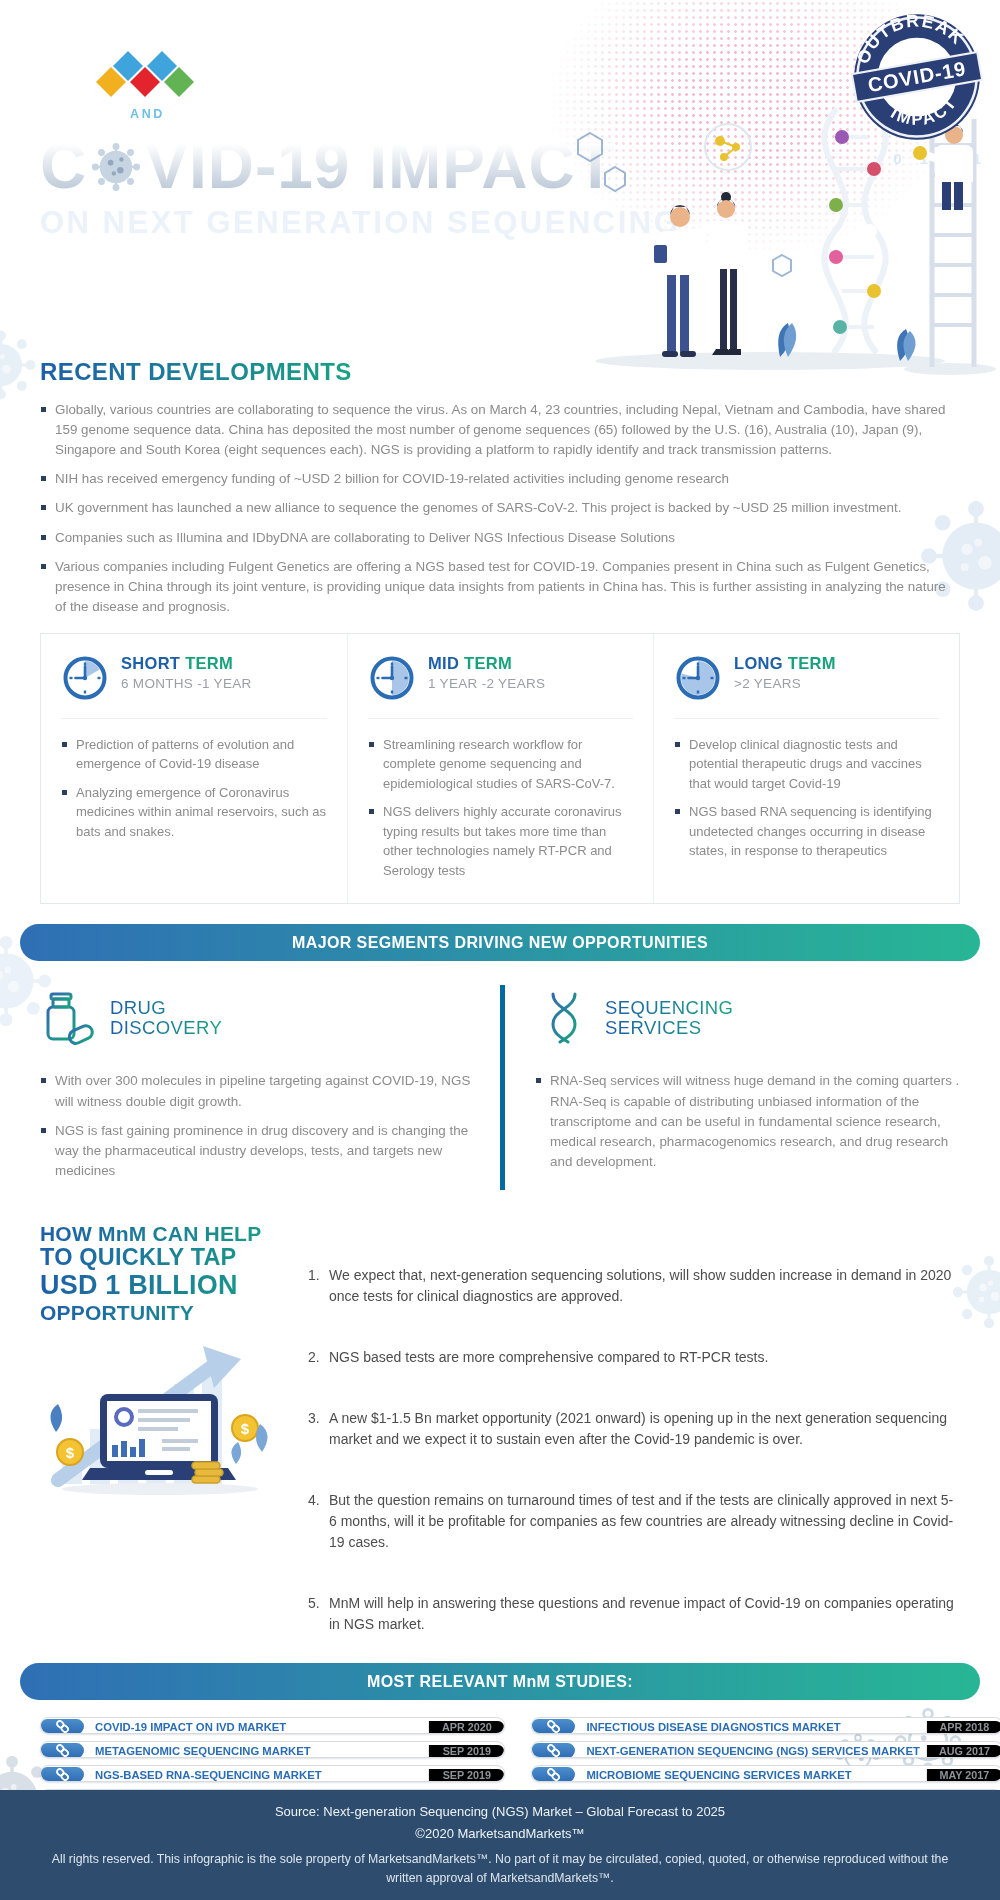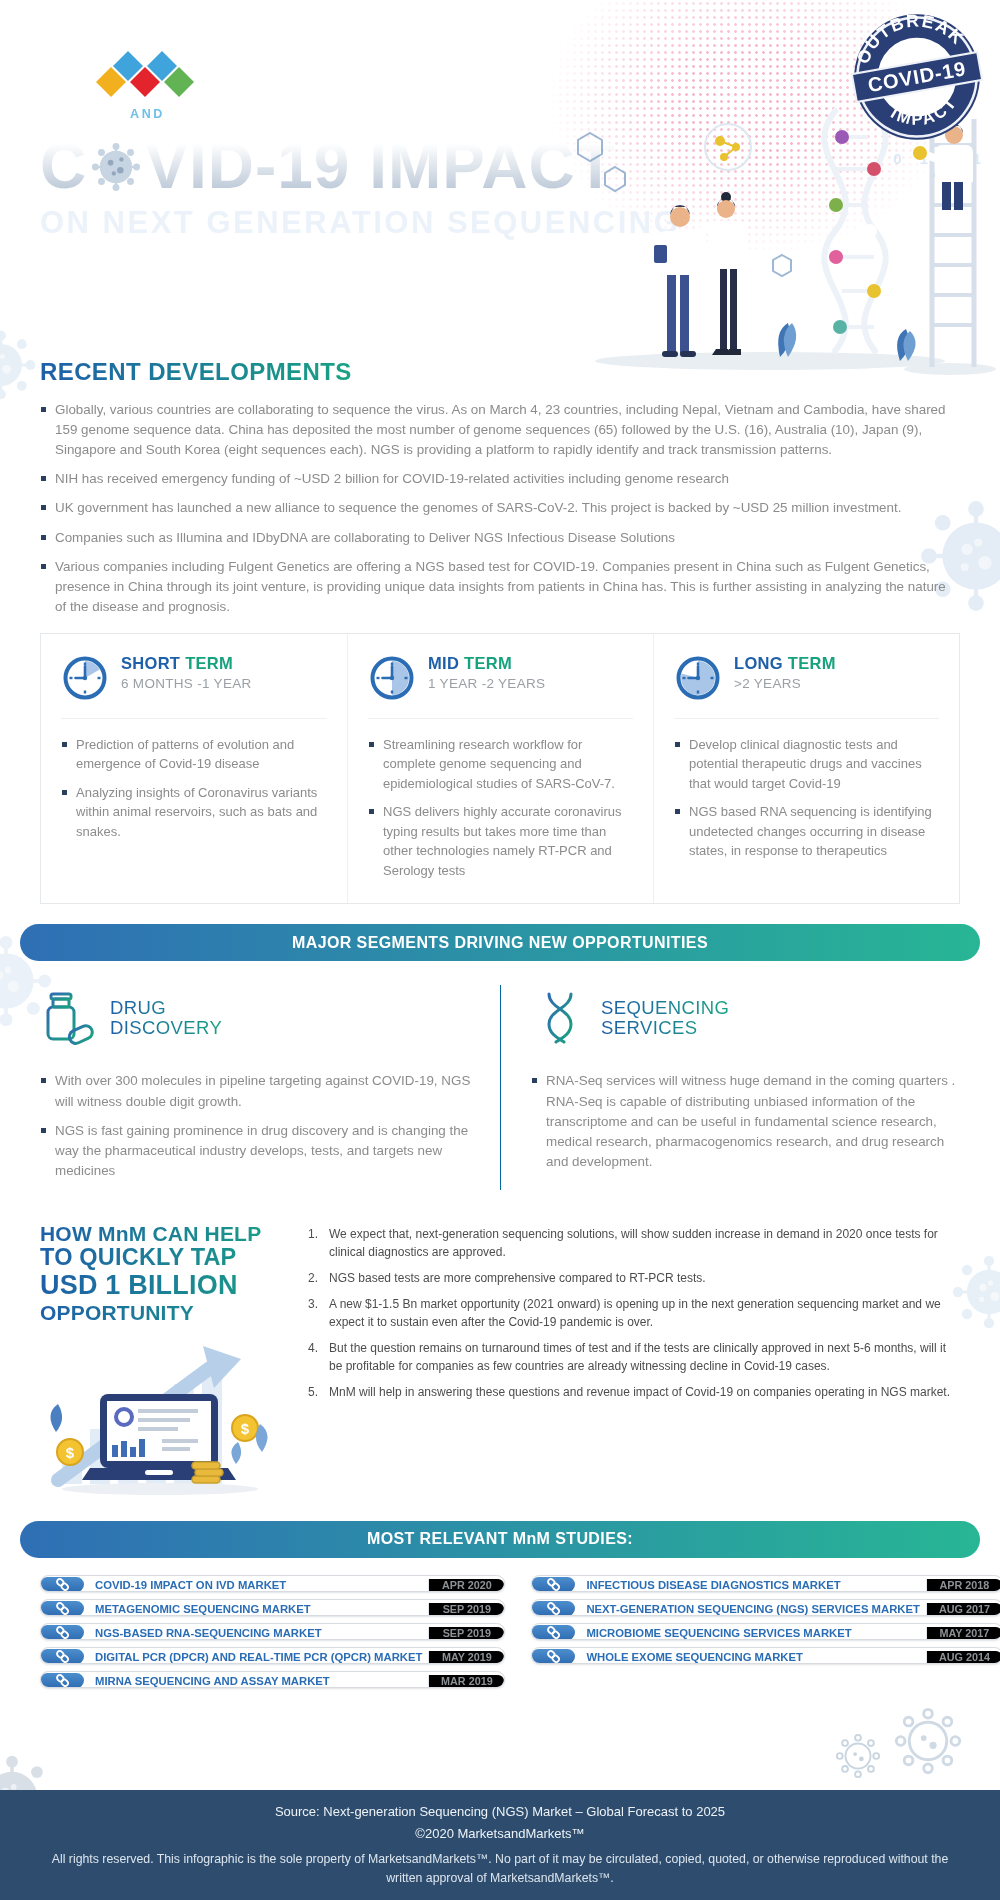--- a/index.html
+++ b/index.html
@@ -64,35 +64,35 @@
 
 
 .banner { margin:20px -20px 0; height:37px; border-radius:19px;
   background:linear-gradient(90deg,#2f6fb5,#27b695);
   display:flex; align-items:center; justify-content:center;
   color:#ffffff; font-size:16px; font-weight:bold; letter-spacing:0.4px; }
 
 
 .segments { margin-top:24px; display:grid; grid-template-columns:1fr 1fr; }
 .seg-col { padding-right:28px; }
-.seg-col.right { border-left:1px solid #0369a1; padding-left:30px; padding-right:0; }
+.seg-col.right { border-left:5px solid #0369a1; padding-left:30px; padding-right:0; }
 .seg-head { display:flex; align-items:center; gap:14px; margin-bottom:20px; min-height:66px; }
 .seg-title { font-size:18.5px; font-weight:normal; line-height:1.12; letter-spacing:0.4px; }
 .seg-title span { display:block; }
 .seg-col .blt li { font-size:13.4px; }
 
 
 .how { margin-top:32px; display:flex; gap:16px; }
 .how-left { flex:0 0 250px; }
 .how-title div { font-weight:bold; line-height:1.1; letter-spacing:0.2px; }
 .ht1 { font-size:21px; } .ht2 { font-size:23.5px; } .ht3 { font-size:27px; } .ht4 { font-size:21px; }
 .how-illu { margin-top:8px; }
 .how-right { flex:1; padding-top:3px; }
 .numlist { list-style:none; counter-reset:n; }
-.numlist li { counter-increment:n; position:relative; padding-left:23px; font-size:12px; line-height:1.5; color:#4d4d4d; margin-bottom:8px; }
+.numlist li { counter-increment:n; position:relative; padding-left:23px; font-size:14px; line-height:1.5; color:#4d4d4d; margin-bottom:8px;margin-top:40px; }
 .numlist li::before { content:counter(n) "."; position:absolute; left:2px; color:#4d4d4d; }
 
 
 .studies { margin-top:17px; display:grid; grid-template-columns:1fr 1fr; column-gap:26px; align-items:start; }
 .study-col { display:flex; flex-direction:column; gap:7px; }
 .study { display:flex; align-items:flex-end; height:17px; border:1px solid #d8dce0; border-radius:14px;
   background:#ffffff; box-shadow:0 1px 2px rgba(40,60,80,0.14); overflow:hidden; cursor:pointer; }
 .study-link { flex:0 0 44px; margin:-1px; border-radius:14px;
   background:linear-gradient(180deg,#4c8ecd,#2f6cb2);
   display:flex; align-items:center; justify-content:center; }
@@ -373,21 +373,21 @@
               </g>
             <circle cx="24" cy="24" r="2.2" fill="#2a6db5"></circle>
           </svg>
           <div>
             <div class="term-name"><span class="w1">SHORT</span> <span class="w2">TERM</span></div>
             <div class="term-range">6 MONTHS -1 YEAR</div>
           </div>
         </div>
         <ul class="blt">
           <li>Prediction of patterns of evolution and emergence of Covid-19 disease</li>
-          <li>Analyzing insights of Coronavirus variants within animal reservoirs, such as bats and snakes.</li>
+          <li>Analyzing emergence of Coronavirus medicines within animal reservoirs, such as bats and snakes.</li>
         </ul>
       </div>
       <div class="term-col">
         <div class="term-head">
           <svg width="48" height="48" viewBox="0 0 48 48">
             <circle cx="24" cy="24" r="19" fill="#ffffff"></circle>
             <path d="M24,24 L24,7 A17,17 0 0 1 24,41 Z" fill="#a9c6e8"></path>
             <circle cx="24" cy="24" r="19.5" fill="none" stroke="#2a6db5" stroke-width="4"></circle>
             <g fill="#2a6db5">
                 <rect x="22.8" y="8.5" width="2.4" height="3"></rect>

